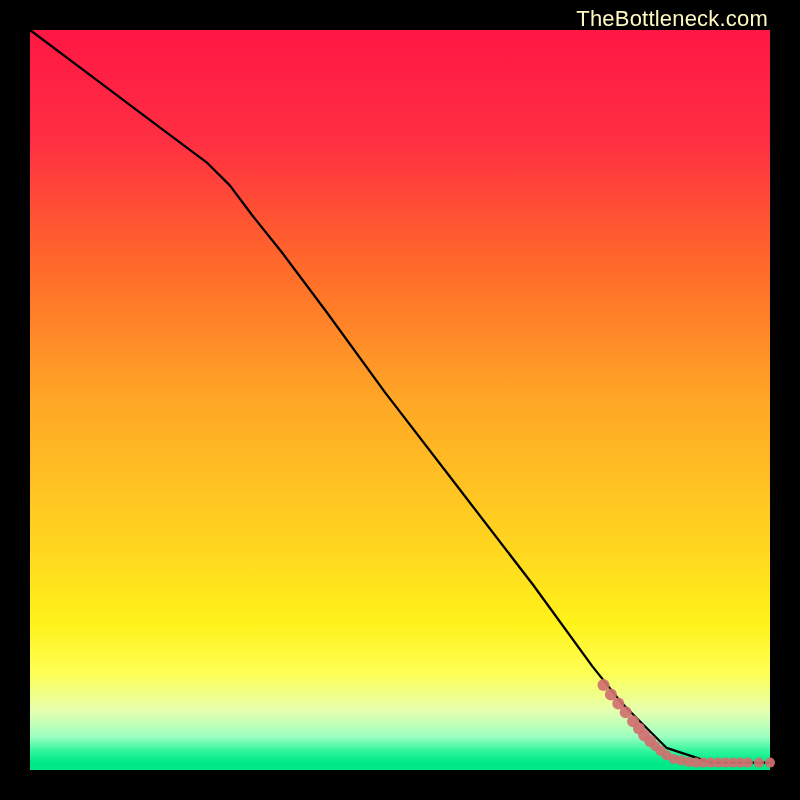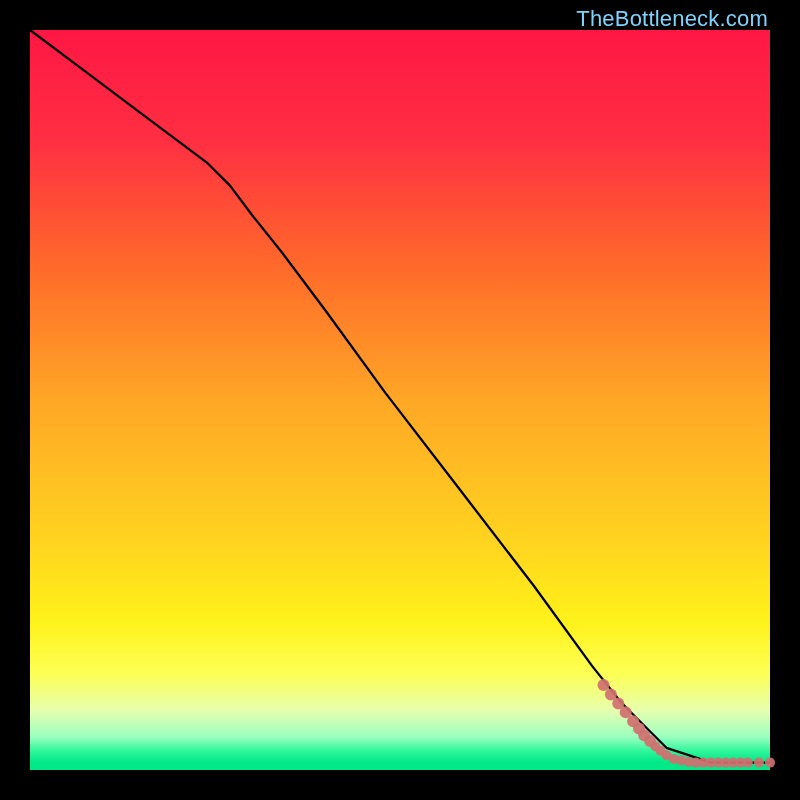--- a/index.html
+++ b/index.html
@@ -23,21 +23,21 @@
     position: absolute;
     left: 0;
     top: 0;
     width: 740px;
     height: 740px;
   }
   .watermark {
     position: absolute;
     top: 6px;
     right: 32px;
-    color: #7dd3fc;
+    color: #fef9c3;
     font-size: 22px;
     font-weight: 500;
     letter-spacing: 0.2px;
   }
   svg.plot {
     position: absolute;
     left: 0;
     top: 0;
     width: 740px;
     height: 740px;

